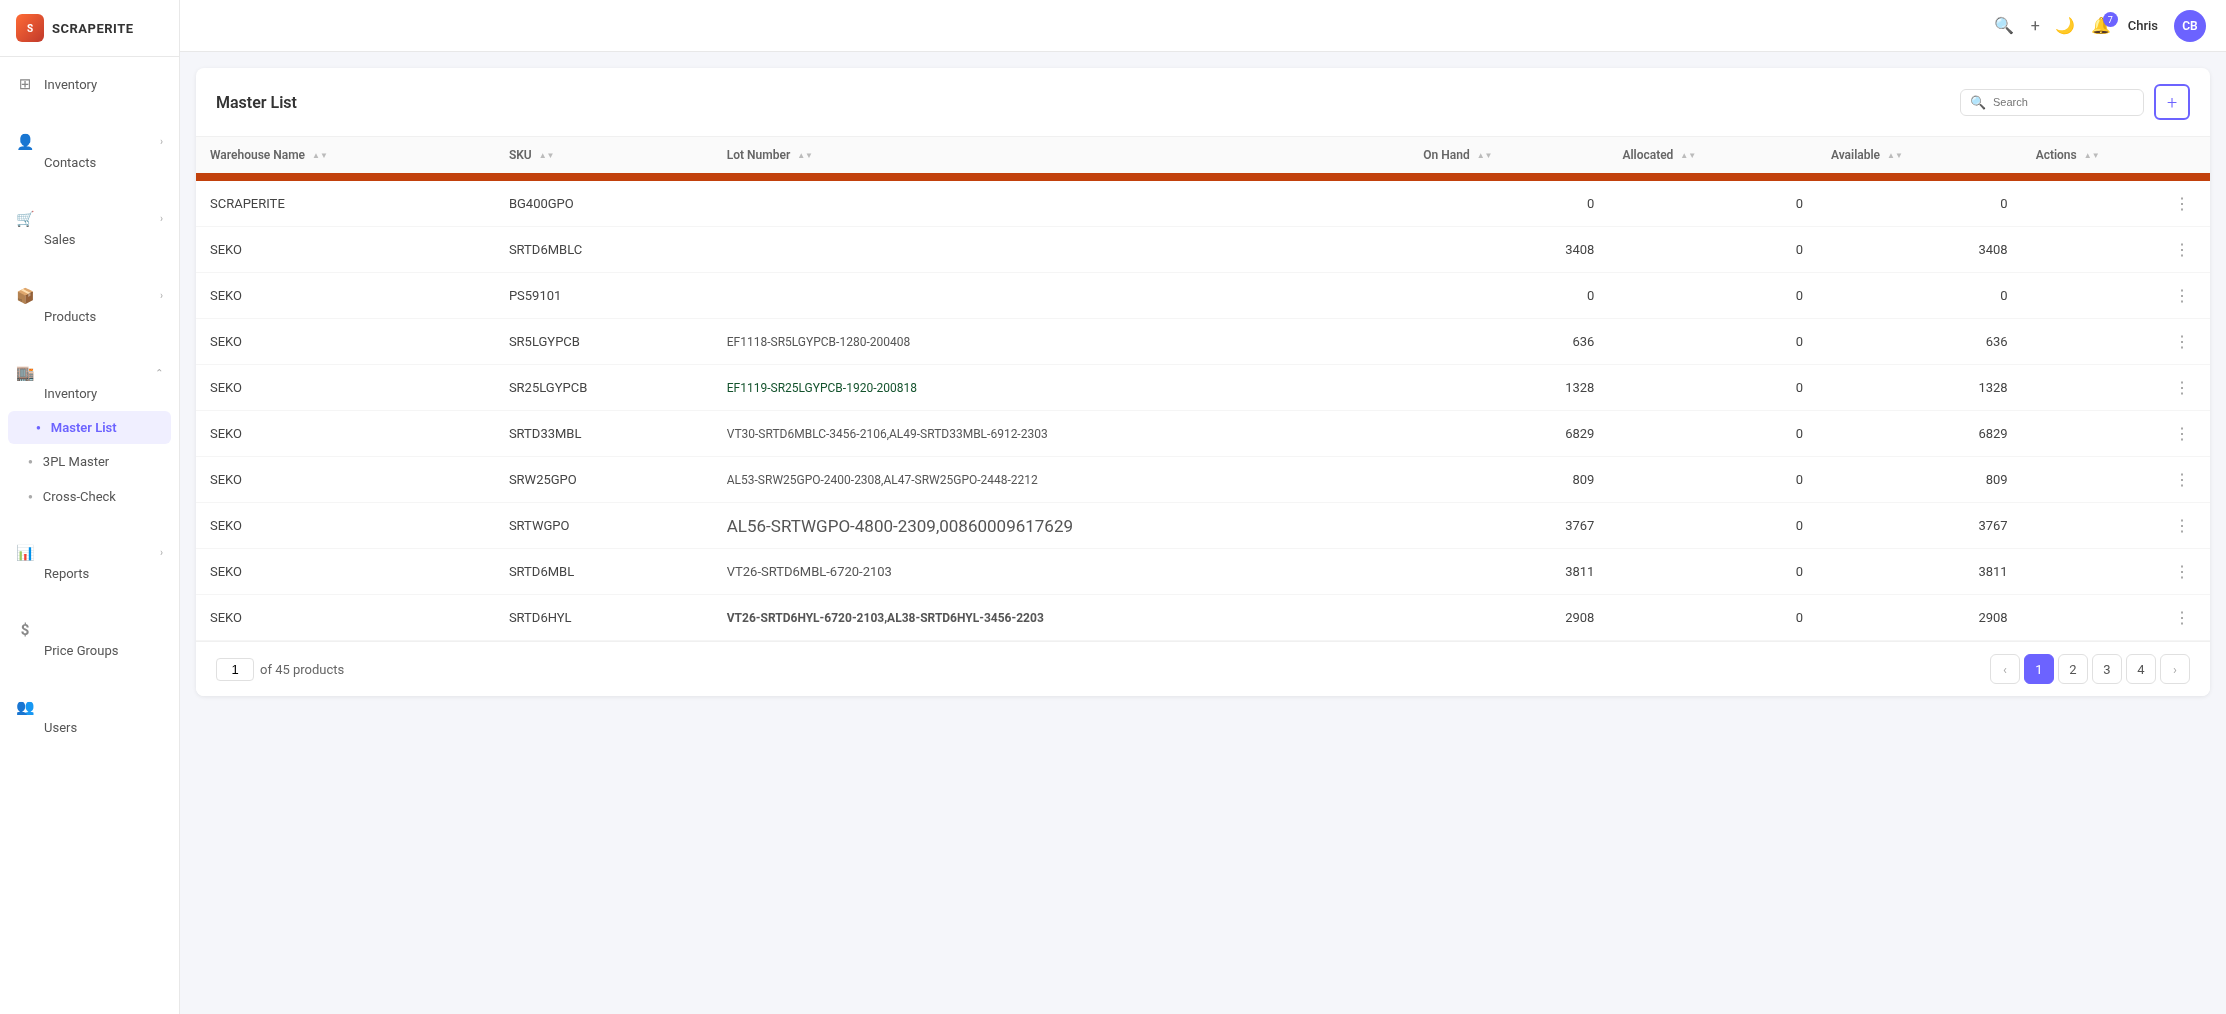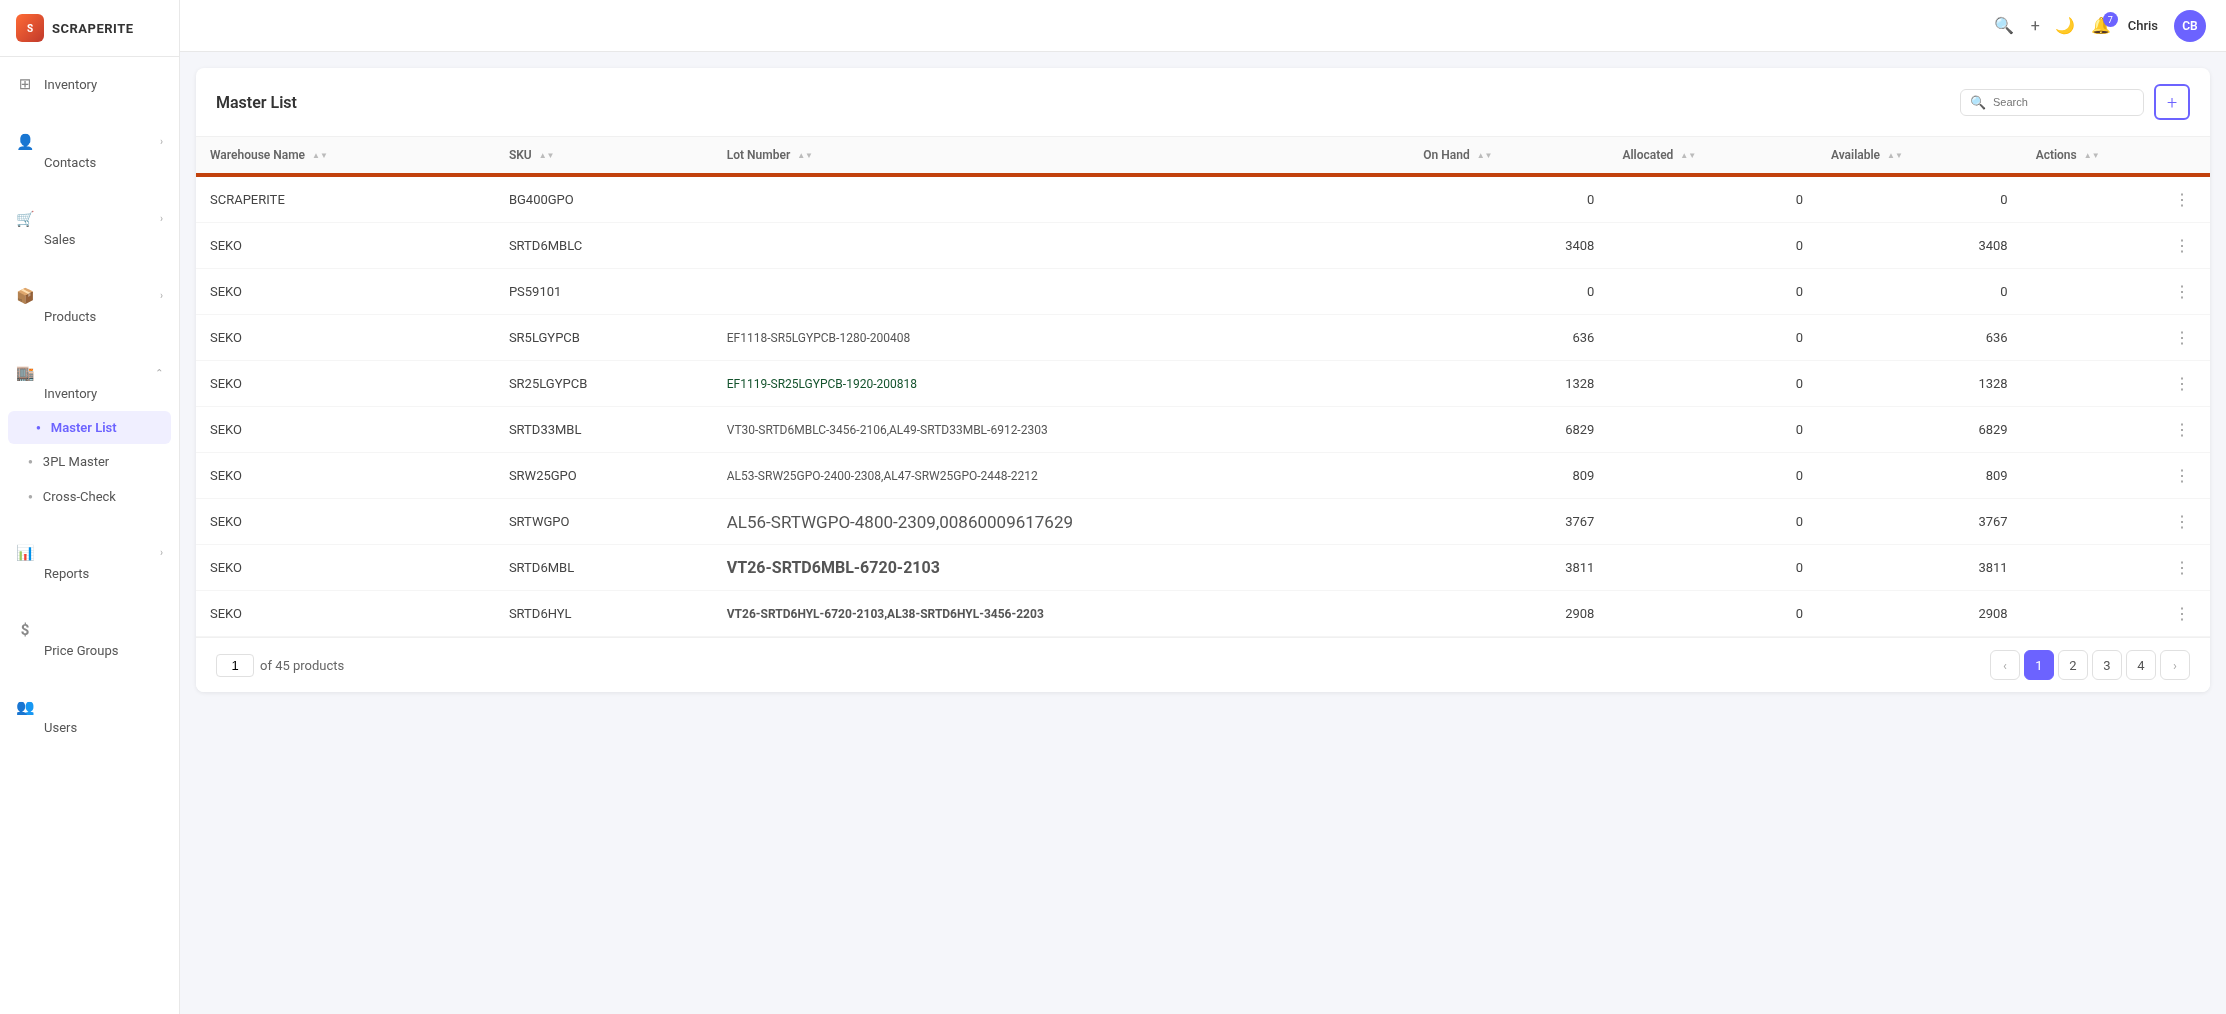--- a/index.html
+++ b/index.html
@@ -42,21 +42,21 @@
     .page-title { font-size: 16px; font-weight: 600; color: #333; }
     .header-actions { display: flex; align-items: center; gap: 10px; }
     .search-box { display: flex; align-items: center; border: 1px solid #e0e0e0; border-radius: 6px; padding: 5px 10px; gap: 6px; background: #fff; min-width: 180px; }
     .search-box input { border: none; outline: none; font-size: 11px; color: #a21caf; width: 140px; background: transparent; }
     .search-icon-sm { color: #aaa; font-size: 13px; }
     .add-btn { width: 36px; height: 36px; border: 2px solid #6c63ff; border-radius: 6px; display: flex; align-items: center; justify-content: center; cursor: pointer; color: #6c63ff; font-size: 18px; font-weight: 300; background: #fff; }
 
     
     .table-wrapper { overflow-x: auto; }
     table { width: 100%; border-collapse: collapse; }
-    thead tr { background: #fafafa; border-bottom: 4px solid #c2410c; }
+    thead tr { background: #fafafa; border-bottom: 8px solid #c2410c; }
     th { padding: 11px 14px; text-align: left; font-size: 12px; font-weight: 600; color: #666; white-space: nowrap; cursor: pointer; user-select: none; }
     th .sort-icons { display: inline-flex; flex-direction: column; margin-left: 4px; font-size: 8px; color: #bbb; vertical-align: middle; line-height: 1; }
     td { padding: 11px 14px; border-bottom: 1px solid #f5f5f5; font-size: 13px; color: #444; white-space: nowrap; }
     .actions-cell { text-align: right; }
     .kebab-btn { background: none; border: none; cursor: pointer; font-size: 16px; color: #999; padding: 2px 6px; border-radius: 4px; }
 
     
     .pagination { display: flex; align-items: center; justify-content: space-between; padding: 12px 20px; border-top: 1px solid #f0f0f0; background: #fff; }
     .page-info { display: flex; align-items: center; gap: 6px; font-size: 13px; color: #666; }
     .page-num-input { width: 38px; border: 1px solid #e0e0e0; border-radius: 4px; padding: 3px 6px; font-size: 13px; text-align: center; }
@@ -287,21 +287,21 @@
       <td style="text-align:right;">3767</td>
       <td style="text-align:right;">0</td>
       <td style="text-align:right;">3767</td>
       <td class="actions-cell">
         <button class="kebab-btn">⋮</button>
       </td>
     </tr>
                 <tr>
       <td>SEKO</td>
       <td>SRTD6MBL</td>
-      <td style="color:#555; font-size:16px; max-width:340px; overflow:hidden; text-overflow:ellipsis;font-weight:bold;">VT26-SRTD6MBL-6720-2103</td>
+      <td style="color:#555; font-size:13px; max-width:340px; overflow:hidden; text-overflow:ellipsis;">VT26-SRTD6MBL-6720-2103</td>
       <td style="text-align:right;">3811</td>
       <td style="text-align:right;">0</td>
       <td style="text-align:right;">3811</td>
       <td class="actions-cell">
         <button class="kebab-btn">⋮</button>
       </td>
     </tr>
                 <tr>
       <td>SEKO</td>
       <td>SRTD6HYL</td>

